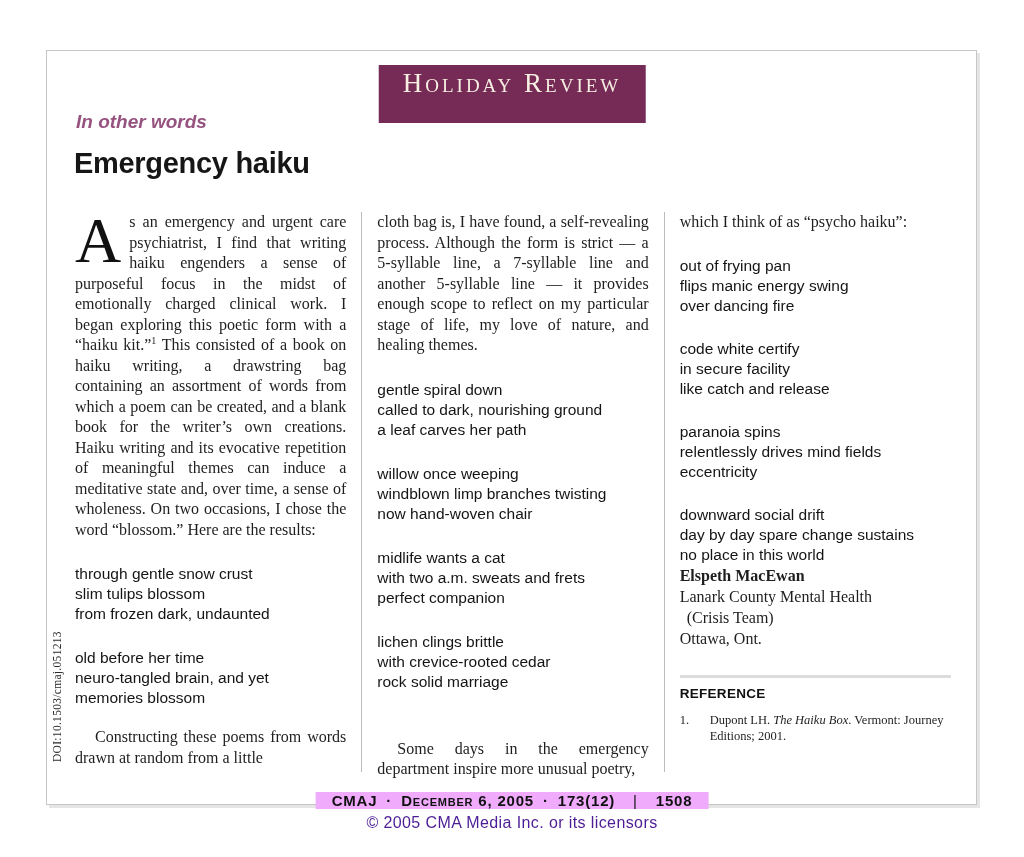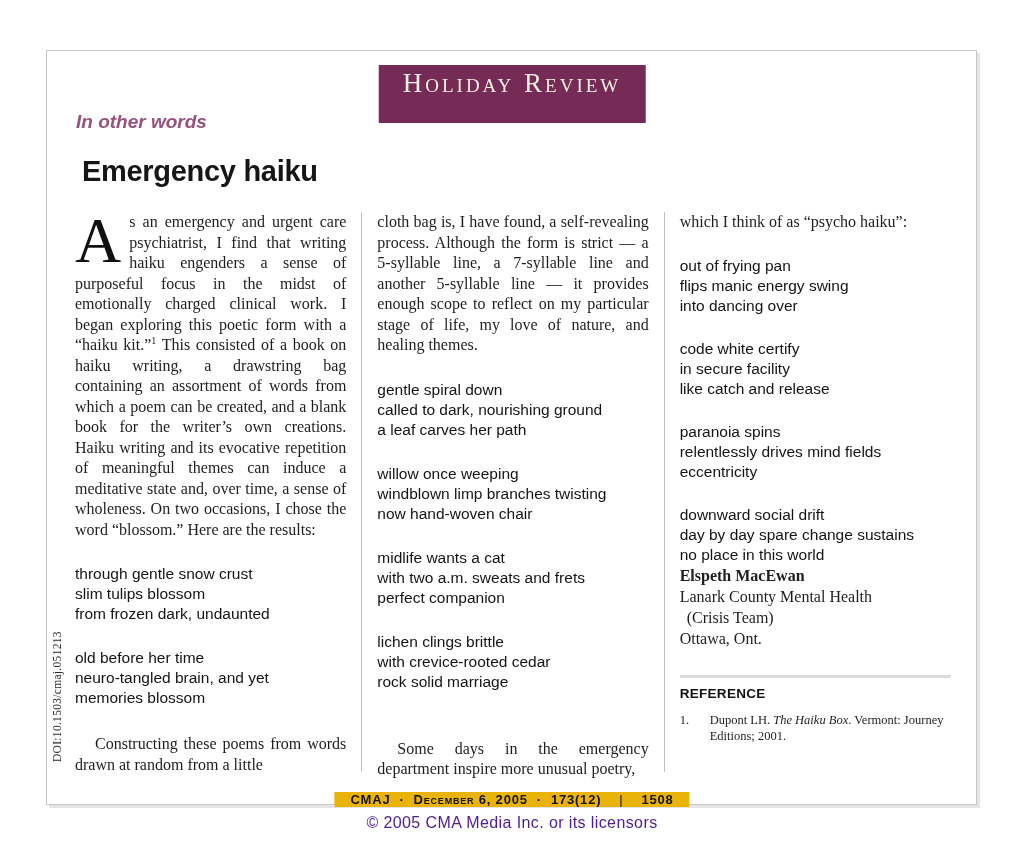--- a/index.html
+++ b/index.html
@@ -52,41 +52,41 @@
   .dropcap{
     float:left;font-size:64px;line-height:51px;padding:3px 8px 0 0;
     font-family:"Liberation Serif", serif;color:#111;
   }
   sup{font-size:10px;line-height:0;}
   .haiku{
     font-family:"Liberation Sans", sans-serif;font-size:15.5px;line-height:20px;
     margin-top:24px;text-align:left;color:#141414;
   }
   .col-3 .haiku{margin-top:23px;}
-  .p-after-haiku{margin-top:26px;}
+  .p-after-haiku{margin-top:19px;}
   .author{text-align:left;line-height:21px;}
   .author-name{font-weight:bold;}
   .author-crisis{padding-left:7px;}
   .ref-rule{height:3px;background:var(--rule);margin-top:26px;}
   .ref-heading{
     font-family:"Liberation Sans", sans-serif;font-weight:bold;
     font-size:13.5px;letter-spacing:0.3px;margin-top:6px;text-align:left;color:#111;
   }
   .ref-item{display:flex;font-size:12.5px;line-height:16px;margin-top:8px;text-align:left;}
   .ref-num{width:30px;flex:none;}
   .ref-text{flex:1;}
   .doi{
     position:absolute;left:51px;top:762px;
     transform:rotate(-90deg);transform-origin:left top;
     font-size:11.5px;letter-spacing:0.3px;color:#2a2a2a;white-space:nowrap;z-index:2;
   }
   .footer-line1{
     position:absolute;top:792px;left:50%;transform:translateX(-50%);
-    background:#eab308;padding:0 16px;z-index:4;
-    font-family:"Liberation Sans", sans-serif;font-size:13px;font-weight:bold;
+    background:#f0abfc;padding:0 16px;z-index:4;
+    font-family:"Liberation Sans", sans-serif;font-size:15px;font-weight:bold;
     letter-spacing:0.8px;color:#111;
     display:flex;align-items:baseline;gap:9px;white-space:nowrap;
   }
   .footer-line1 .sc{font-variant:small-caps;}
   .footer-line1 .bar{margin:0 9px;font-weight:normal;}
   .footer-copyright{
     position:absolute;top:814px;left:0;width:100%;text-align:center;z-index:4;
     font-family:"Liberation Sans", sans-serif;font-size:16px;font-weight:normal;
     letter-spacing:0.4px;color:#4c1d95;
   }
@@ -94,21 +94,21 @@
 </head>
 <body>
 
 <div class="frame"></div>
 
 <div class="banner">
   <span>Holiday Review</span>
 </div>
 
 <div class="series-title">In other words</div>
-<h1 class="article-title" style="margin:8px;">Emergency haiku</h1>
+<h1 class="article-title" style="margin:0;">Emergency haiku</h1>
 
 <div class="doi">DOI:10.1503/cmaj.051213</div>
 
 <div class="columns">
 
   <div class="col col-1">
     <p>
       <span class="dropcap">A</span><span>s an emergency and urgent care psychiatrist, I find that writing haiku engenders a sense of purposeful focus in the midst of emotionally charged clinical work. I began exploring this poetic form with a “haiku kit.”</span><sup>1</sup><span> This consisted of a book on haiku writing, a drawstring bag containing an assortment of words from which a poem can be created, and a blank book for the writer’s own creations. Haiku writing and its evocative repetition of meaningful themes can induce a meditative state and, over time, a sense of wholeness. On two occasions, I chose the word “blossom.” Here are the results:</span>
     </p>
     <div class="haiku">
@@ -151,21 +151,21 @@
     <p class="indent p-after-haiku" style="margin-top:47px;">Some days in the emergency department inspire more unusual poetry,</p>
   </div>
 
   <div class="col-divider"></div>
 
   <div class="col col-3">
     <p>which I think of as “psycho haiku”:</p>
     <div class="haiku">
       <div>out of frying pan</div>
       <div>flips manic energy swing</div>
-      <div>into dancing over</div>
+      <div>over dancing fire</div>
     </div>
     <div class="haiku">
       <div>code white certify</div>
       <div>in secure facility</div>
       <div>like catch and release</div>
     </div>
     <div class="haiku">
       <div>paranoia spins</div>
       <div>relentlessly drives mind fields</div>
       <div>eccentricity</div>

